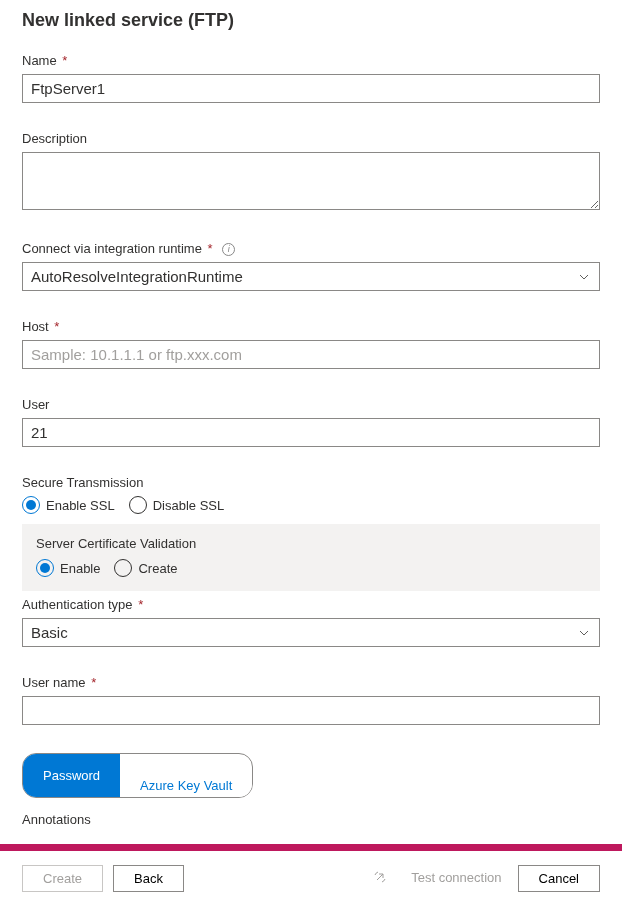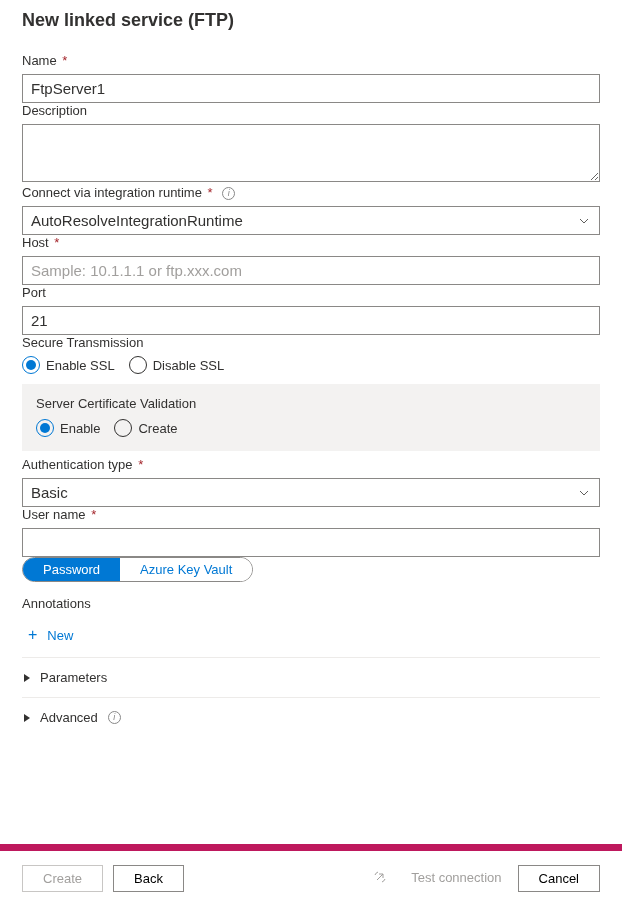--- a/index.html
+++ b/index.html
@@ -7,21 +7,21 @@
       font-family: "Segoe UI", -apple-system, sans-serif;
       font-size: 13px;
       color: #323130;
       background: #fff;
       width: 622px;
       height: 906px;
       position: relative;
     }
     .panel { padding: 4px 22px 18px 22px; }
     .page-title { font-size: 18px; font-weight: 600; margin: 6px 0 22px 0; color: #323130;}
-    .field { margin-bottom: 0; }
+    .field { margin-bottom: 28px; }
     .label { display: block; font-size: 13px; margin-bottom: 6px; color: #323130; font-weight:400;}
     .req { color: #a4262c; margin-left:2px;}
     .info-icon { display:inline-block; width:13px; height:13px; border:1px solid #888; border-radius:50%; line-height:11px; text-align:center; font-size:9px; color:#888; margin-left:6px; vertical-align:middle; background:#fff;}
     .info-icon::before { content:"i"; font-style:italic;}
     input[type=text], textarea, .dropdown, input[type=password] {
       width: 100%; border: 1px solid #8a8886; padding: 5px 8px; font-family: inherit;
       font-size: 15px; background: #fff; color:#323130;
     }
     .focus-blue { border: 1.5px solid #0078d4; }
     textarea { height: 58px; resize: vertical; }
@@ -49,21 +49,21 @@
       background:#f3f2f1; padding:12px 15px 14px 14px; margin-top:10px;
     }
     .sub-panel .sub-label { font-size:13px; margin-bottom:8px; display:block;}
     .pill-tabs {
       display:inline-flex; border:1px solid #8a8886; border-radius:14px; overflow:hidden; margin-bottom:0;
     }
     .pill-tab {
       padding:4px 20px; font-size:13px; cursor:pointer; background:#fff; border:none;
     }
     .pill-tab.active { background:#0078d4; color:#fff; }
-    .pill-tab.inactive { color:#0078d4; }
+    .pill-tab.inactive { color:#0078d4;margin-top:20px; }
     .pw-box {
       border:1px solid #c8c6c4; padding:12px 14px 18px 14px; margin-top:-1px;
     }
     .add-new { display:inline-flex; align-items:center; gap:10px; color:#0078d4; cursor:pointer; padding:4px 6px; margin-top:6px;}
     .plus-icon { font-size:16px; line-height:1; color:#0078d4;}
     .expander { display:flex; align-items:center; gap:10px; cursor:pointer; padding:6px 2px; font-size:13px;}
     .caret {
       width:0; height:0; border-top:4px solid transparent; border-bottom:4px solid transparent;
       border-left:6px solid #323130;
     }
@@ -111,21 +111,21 @@
         </span>
     </div>
   </div>
 
   <div class="field">
     <label class="label"><span>Host</span> <span class="req">*</span></label>
     <input type="text" class="placeholder" placeholder="Sample: 10.1.1.1 or ftp.xxx.com" style="">
   </div>
 
   <div class="field">
-    <label class="label">Port</label>
+    <label class="label">User</label>
     <input type="text" value="21" style="">
   </div>
 
   <div class="field" style="margin-bottom:6px;">
     <label class="label">Secure Transmission</label>
     <div class="radio-row">
       <div class="radio selected">
           <span class="circle"></span>
           <span>Enable SSL</span>
         </div>

